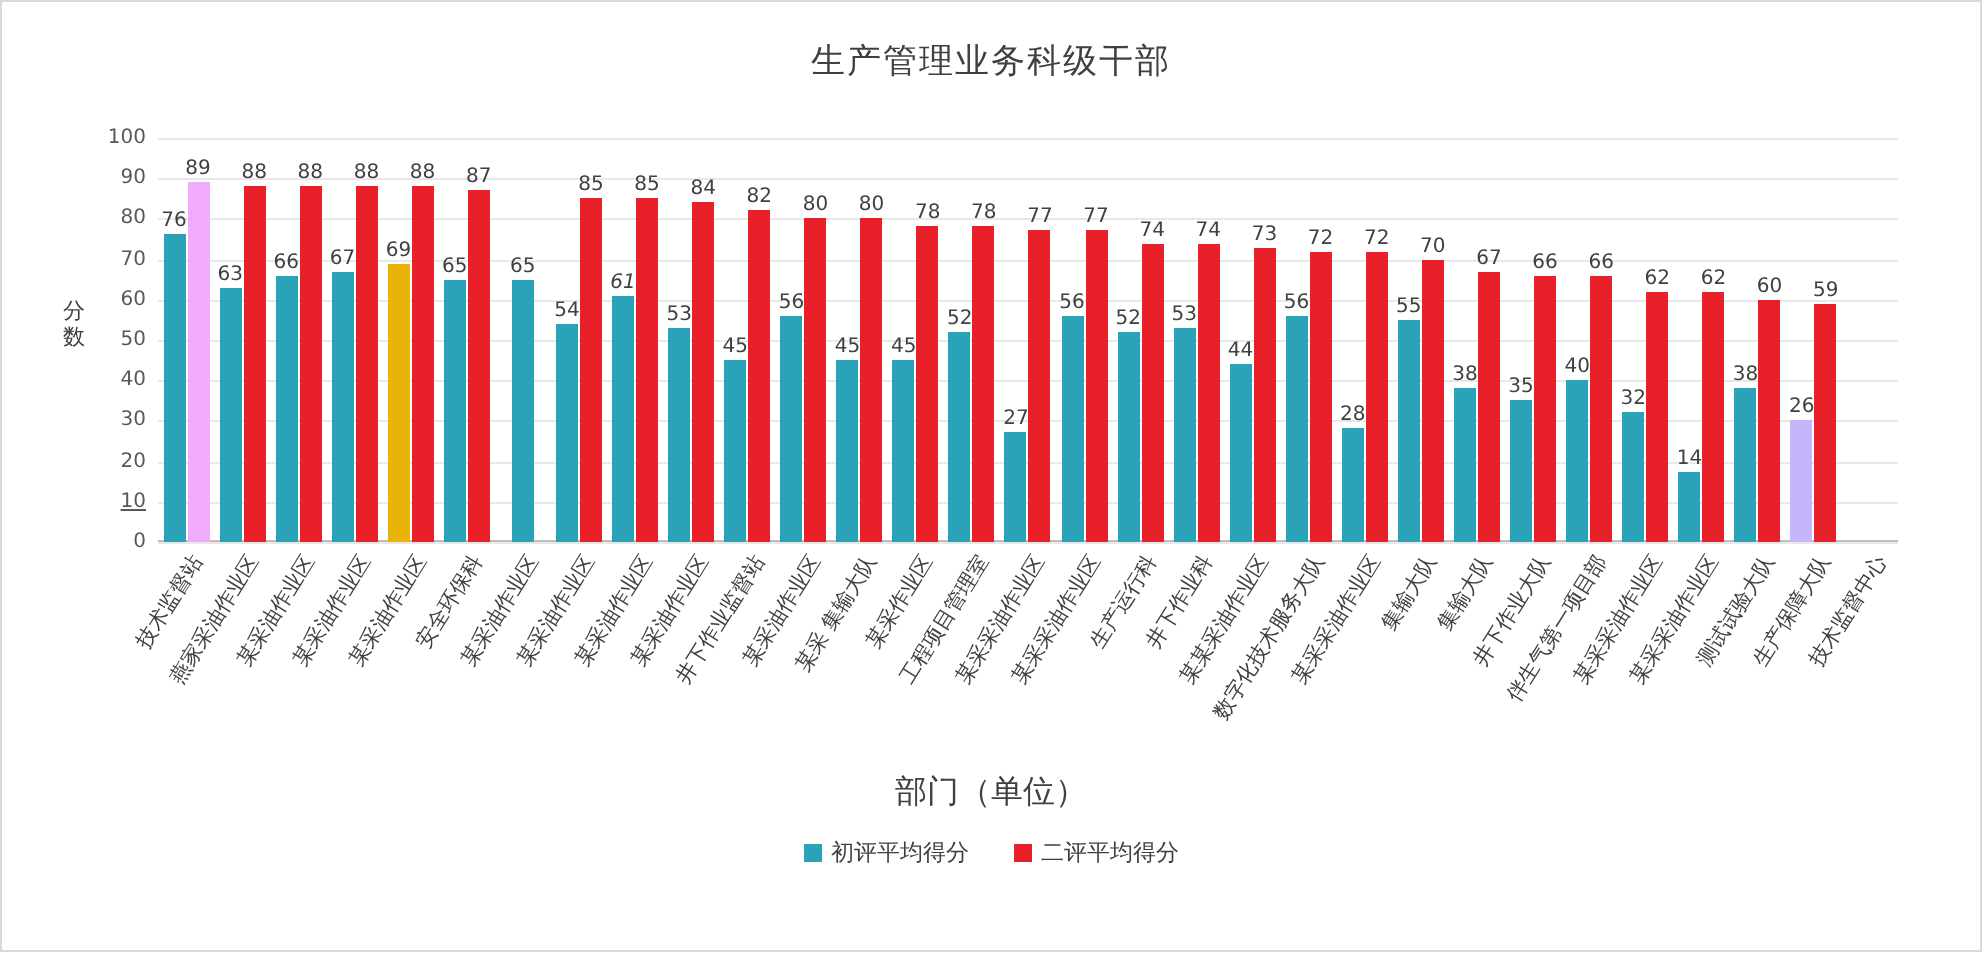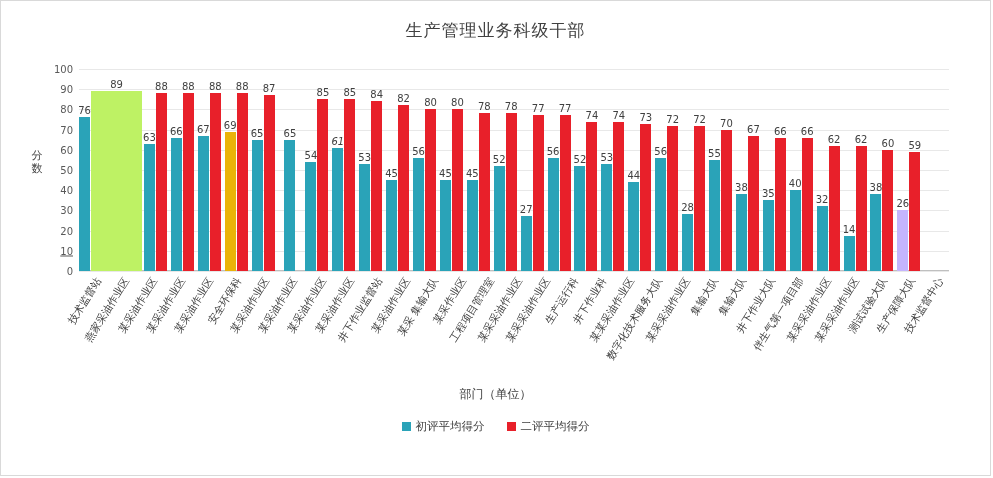--- a/index.html
+++ b/index.html
@@ -132,21 +132,21 @@
     font-size: 10.5px;
     color: #404040;
     font-family: "DejaVu Sans", sans-serif;
   }
   #xaxis-title {
     position: absolute;
     left: 0;
     top: 385px;
     width: 100%;
     text-align: center;
-    font-size: 12px;
+    font-size: 16px;
     color: #404040;
     font-family: "DejaVu Sans", sans-serif;
   }
   #legend {
     position: absolute;
     left: 0;
     top: 418px;
     width: 100%;
     display: flex;
     justify-content: center;
@@ -202,21 +202,21 @@
         <div class="ytick" style="top: 141.4px;">30</div>
         <div class="ytick" style="top: 161.6px;">20</div>
         <div class="ytick" style="top: 181.8px; text-decoration: underline;">10</div>
         <div class="ytick" style="top: 202px;">0</div>
       </div>
     <div id="groups">
         <div class="group">
           <div class="bar s1" style="height: 153.52px; background: rgb(42, 163, 184);">
             <span class="dlabel">76</span>
           </div>
-          <div class="bar s2" style="height: 179.78px; background: #bef264; padding-left: 40px;">
+          <div class="bar s2" style="height: 179.78px; background: #f0abfc;">
             <span class="dlabel">89</span>
           </div>
         </div>
         <div class="group">
           <div class="bar s1" style="height: 127.26px; background: rgb(42, 163, 184);">
             <span class="dlabel">63</span>
           </div>
           <div class="bar s2" style="height: 177.76px; background: rgb(232, 32, 42);">
             <span class="dlabel">88</span>
           </div>

